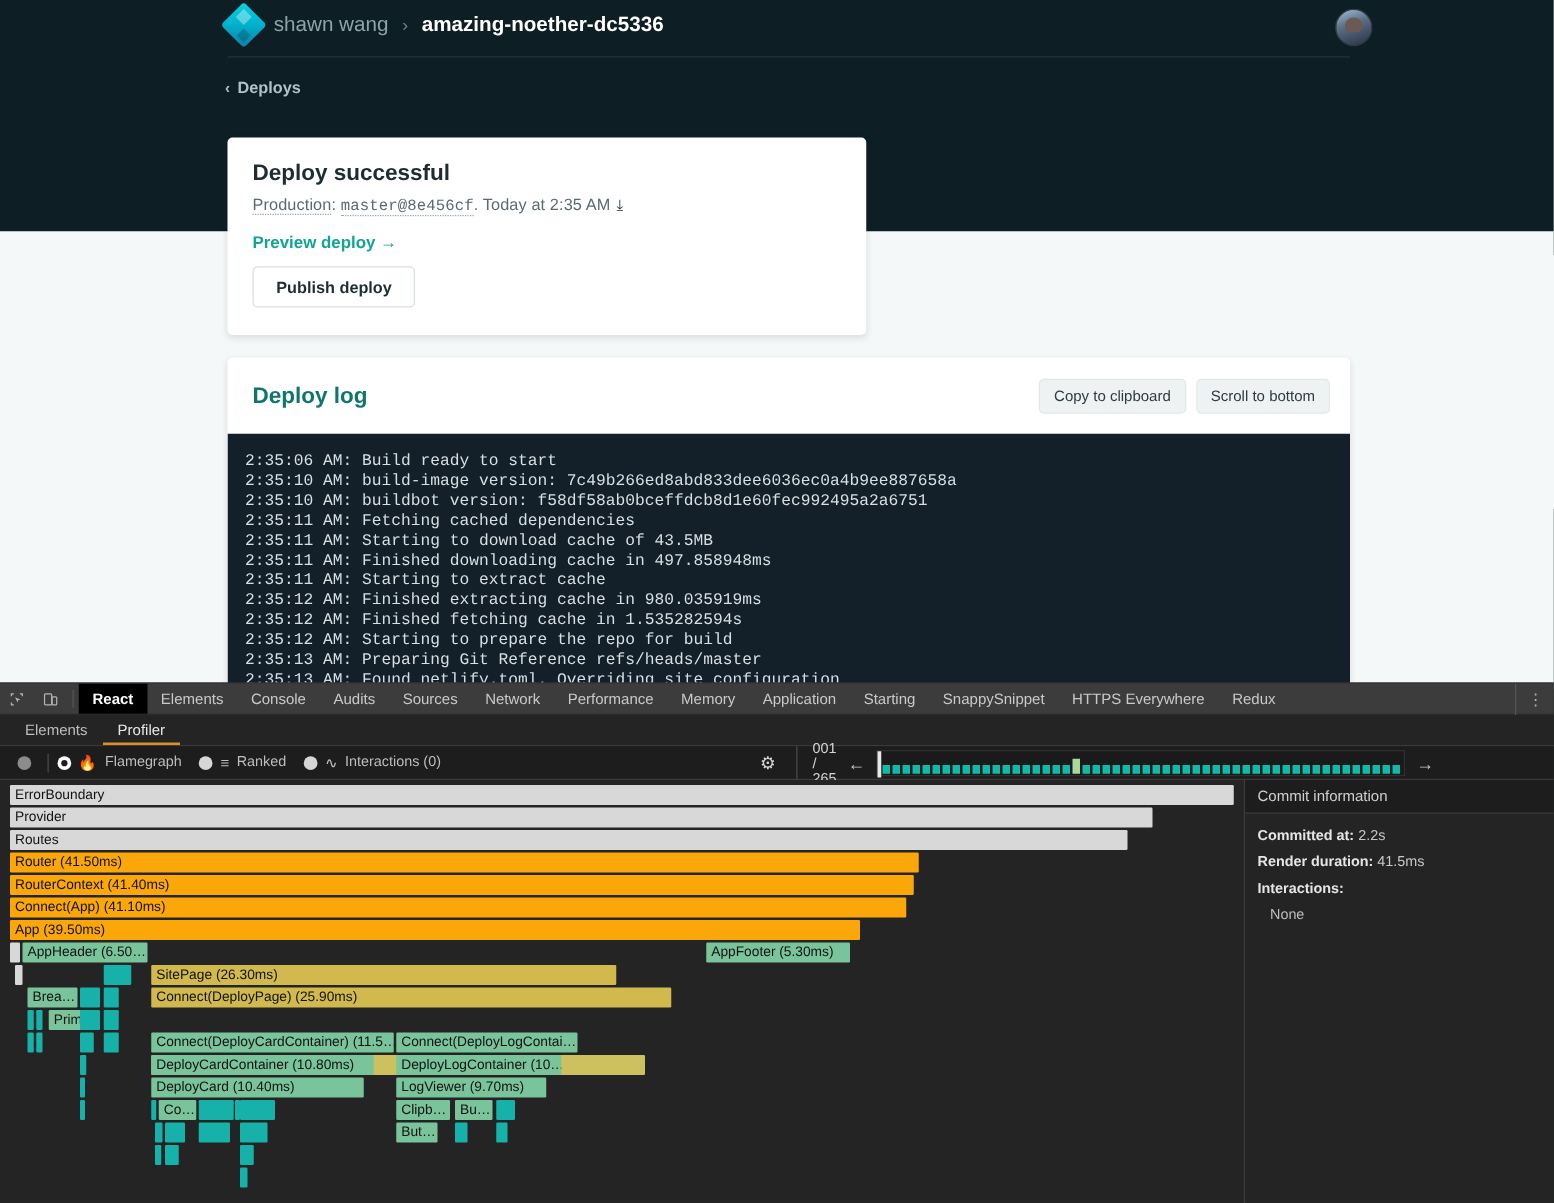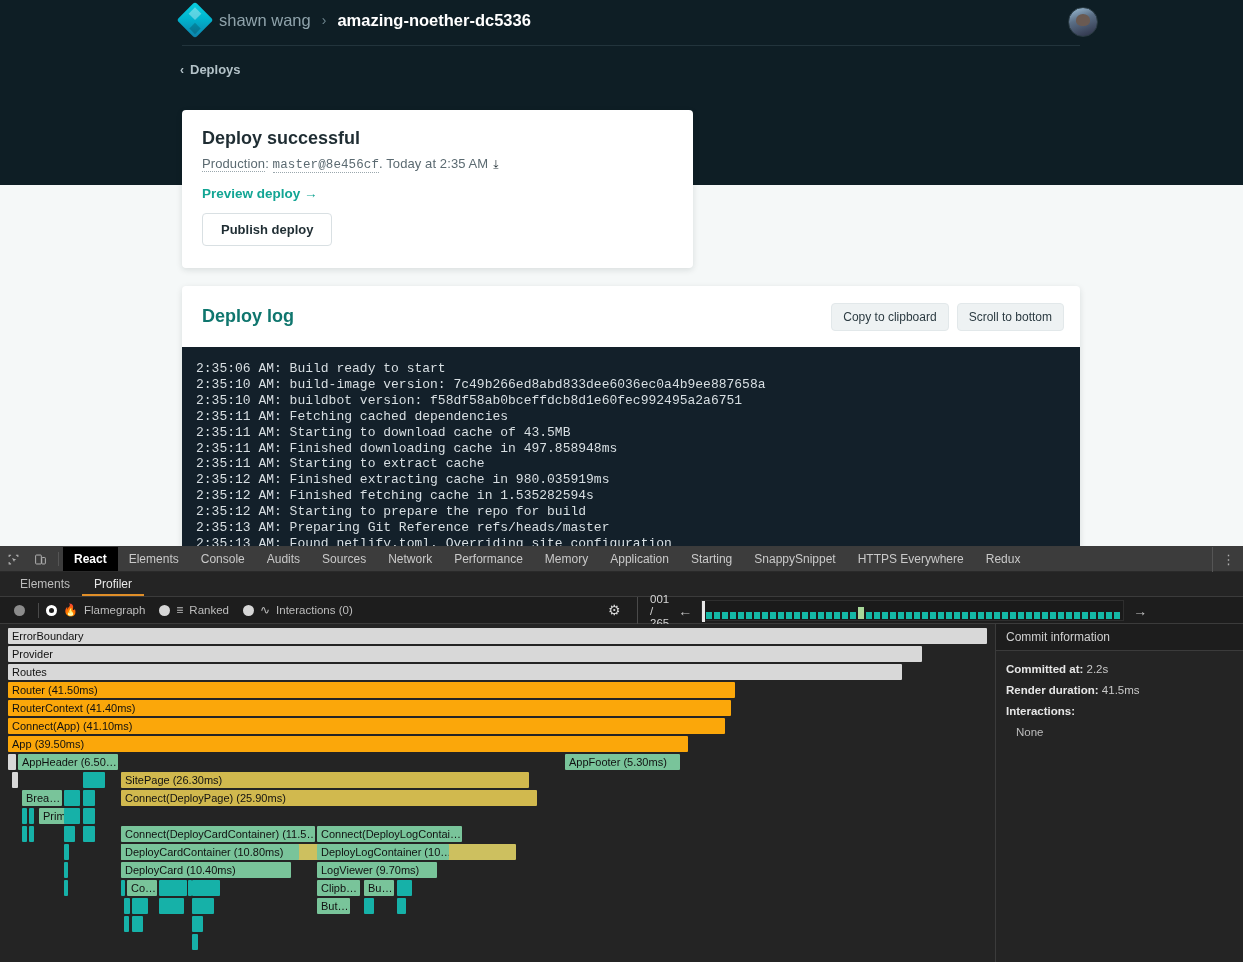--- a/index.html
+++ b/index.html
@@ -412,21 +412,21 @@
         <div class="fbar c-orange" style="left: 8px; width: 727px; top: 58px;">Router (41.50ms)</div>
         <div class="fbar c-orange" style="left: 8px; width: 723px; top: 76px;">RouterContext (41.40ms)</div>
         <div class="fbar c-orange" style="left: 8px; width: 717px; top: 94px;">Connect(App) (41.10ms)</div>
         <div class="fbar c-orange" style="left: 8px; width: 680px; top: 112px;">App (39.50ms)</div>
         <div class="fbar c-grey" style="left: 8px; width: 8px; top: 130px;"></div>
         <div class="fbar c-green" style="left: 18px; width: 100px; top: 130px;">AppHeader (6.50…</div>
         <div class="fbar c-green" style="left: 565px; width: 115px; top: 130px;">AppFooter (5.30ms)</div>
         <div class="fbar c-grey" style="left: 12px; width: 6px; top: 148px;"></div>
         <div class="fbar c-green" style="left: 39px; width: 36px; top: 148px; margin-top: 36px;">Primary…</div>
         <div class="fbar c-teal" style="left: 83px; width: 22px; top: 148px;"></div>
-        <div class="fbar c-gold" style="left: 121px; width: 408px; top: 148px;">SitePage (26.30ms)</div>
+        <div class="fbar c-gold" style="left: 121px; width: 372px; top: 148px;">SitePage (26.30ms)</div>
         <div class="fbar c-green" style="left: 22px; width: 40px; top: 166px;">Brea…</div>
         <div class="fbar c-teal" style="left: 64px; width: 16px; top: 166px;"></div>
         <div class="fbar c-teal" style="left: 83px; width: 12px; top: 166px;"></div>
         <div class="fbar c-gold" style="left: 121px; width: 416px; top: 166px;">Connect(DeployPage) (25.90ms)</div>
         <div class="fbar c-teal" style="left: 22px; width: 5px; top: 184px;"></div>
         <div class="fbar c-teal" style="left: 29px; width: 5px; top: 184px;"></div>
         <div class="fbar c-teal" style="left: 64px; width: 16px; top: 184px;"></div>
         <div class="fbar c-teal" style="left: 83px; width: 12px; top: 184px;"></div>
         <div class="fbar c-gold2" style="left: 121px; width: 395px; top: 184px;">DeployPage (24.40ms)</div>
         <div class="fbar c-teal" style="left: 22px; width: 5px; top: 202px;"></div>

